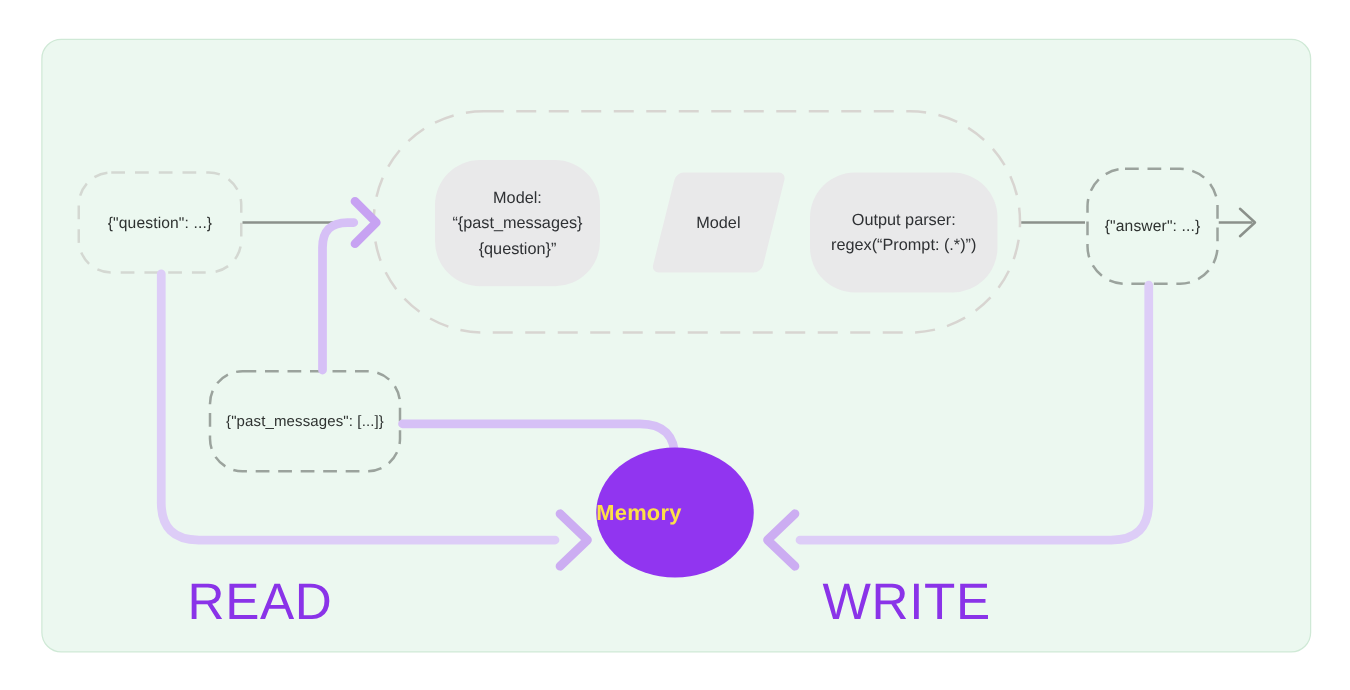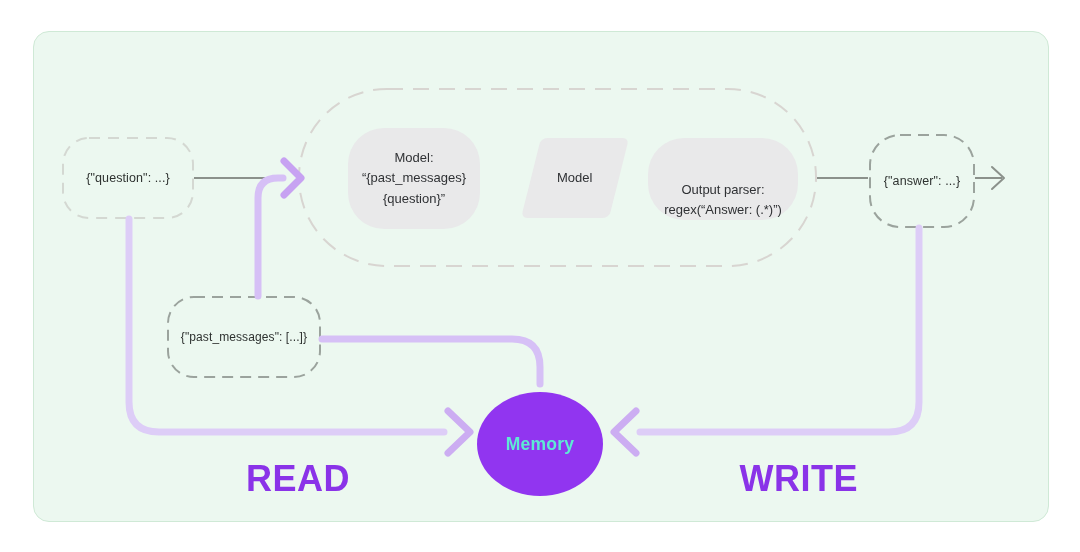--- a/index.html
+++ b/index.html
@@ -16,29 +16,29 @@
     position:absolute;z-index:2;display:flex;align-items:center;justify-content:center;
     text-align:center;color:#2e3230;font-size:12.5px;letter-spacing:.1px;
   }
   .gray-node{
     position:absolute;z-index:2;background:#e9e9ea;display:flex;align-items:center;
     justify-content:center;text-align:center;color:#2f3134;font-size:13px;line-height:1.55;
   }
   .prompt-node{left:348px;top:128px;width:132px;height:101px;border-radius:36px;}
   .model-node{left:531px;top:138px;width:88px;height:80px;border-radius:6px;transform:skewX(-14deg);}
   .model-node .unskew{transform:skewX(14deg);}
-  .parser-node{left:648px;top:138px;width:150px;height:82px;border-radius:36px;align-items:flex-end;}
+  .parser-node{left:648px;top:138px;width:150px;height:96px;border-radius:36px;}
   .memory-node{
-    position:absolute;z-index:3;left:477px;top:392px;width:126px;height:104px;
-    border-radius:50%;background:#9135f0;display:flex;align-items:center;justify-content:center;
-    color:#5eead4;font-size:17.5px;font-weight:700;letter-spacing:.2px;
+    position:absolute;z-index:3;left:477px;top:358px;width:126px;height:104px;
+    border-radius:50%;background:#9135f0;display:flex;align-items:center;
+    color:#fde047;font-size:17.5px;font-weight:700;letter-spacing:.2px;
   }
   .flow-label{
-    position:absolute;z-index:4;width:200px;text-align:right;color:#8a33e8;
-    font-size:36px;font-weight:700;letter-spacing:.5px;
+    position:absolute;z-index:4;width:200px;text-align:left;color:#8a33e8;
+    font-size:41px;font-weight:400;letter-spacing:.5px;
   }
   .read-label{left:150px;top:458px;}
   .write-label{left:658px;top:458px;}
 </style>
 </head>
 <body>
 
 <div class="card"></div>
 
 <svg class="wires" width="1080" height="552" viewBox="0 0 1080 552">
@@ -85,21 +85,21 @@
   </div>
 </div>
 
 <div class="gray-node model-node">
   <span class="unskew">Model</span>
 </div>
 
 <div class="gray-node parser-node">
   <div>
     <div>Output parser:</div>
-    <div>regex(“Answer: (.*)”)</div>
+    <div>regex(“Prompt: (.*)”)</div>
   </div>
 </div>
 
 <div class="memory-node">
   <span>Memory</span>
 </div>
 
 <div class="flow-label read-label">READ</div>
 <div class="flow-label write-label">WRITE</div>
 

